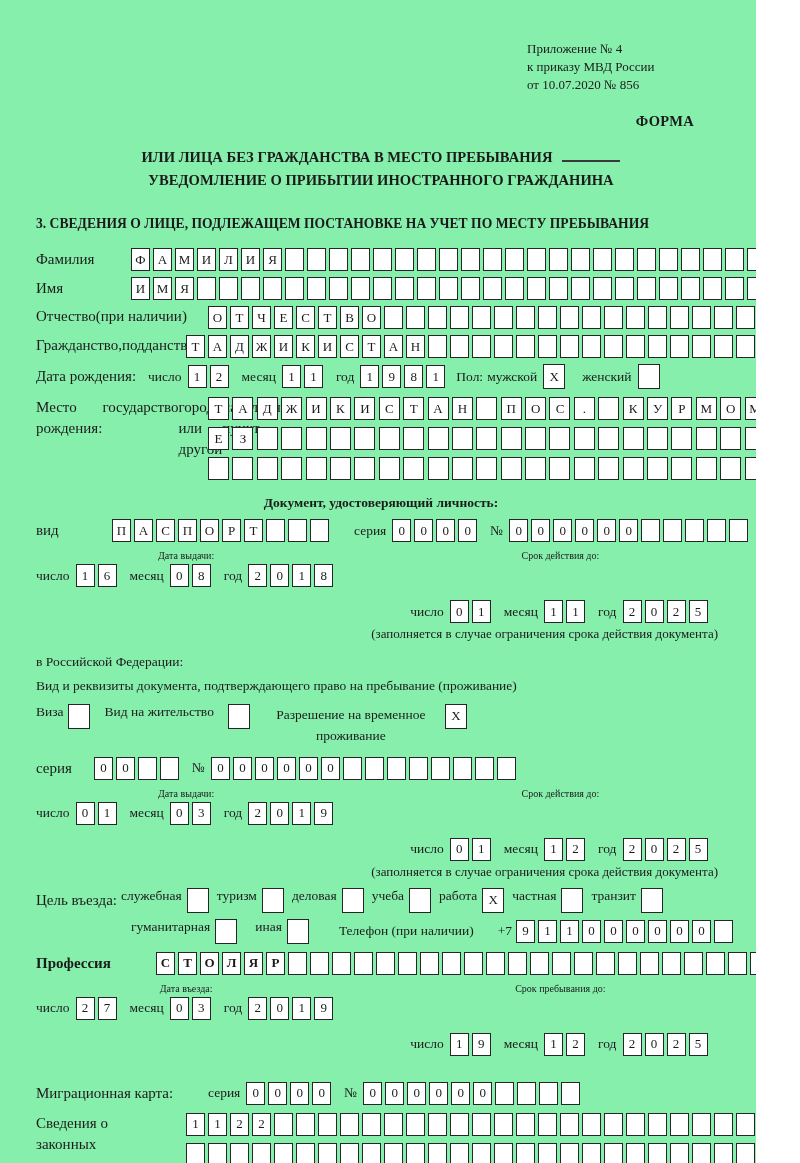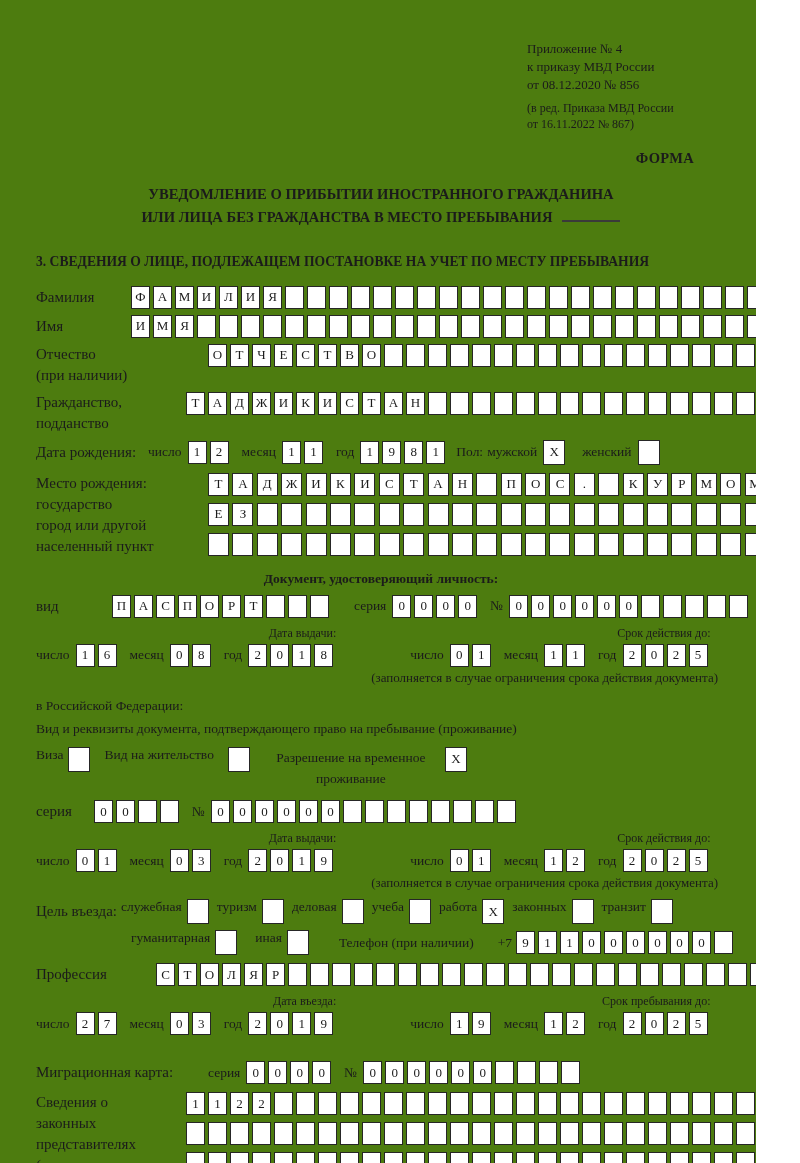--- a/index.html
+++ b/index.html
@@ -1,50 +1,50 @@
 <!DOCTYPE html>
 <html><head>
 <meta charset="utf-8">
 <style>
   html,body{margin:0;padding:0;background:#fff;}
   .page{
-    width:756px;height:1163px;background:#4d7c0f;box-sizing:border-box;
+    width:756px;height:1163px;background:#86efac;box-sizing:border-box;
     padding:40px 30px 0 36px;position:relative;overflow:hidden;
     font-family:"Liberation Serif","DejaVu Serif",serif;color:#1b1b1b;
   }
   
   .annex{width:195px;margin-left:auto;margin-right:4px;font-size:13px;line-height:1.4;}
   .edition{font-size:12px;margin-top:5px;line-height:1.35;}
   .forma{text-align:right;padding-right:32px;font-weight:bold;font-size:14.5px;margin-top:18px;letter-spacing:.3px;}
   .title{text-align:center;font-weight:bold;font-size:14.6px;margin-top:16px;line-height:1.6;}
   .blank{display:inline-block;width:58px;border-bottom:2.5px solid #3a3a3a;margin-left:10px;height:.9em;}
   .sec-h{font-weight:bold;font-size:13.6px;margin-top:24px;margin-bottom:16px;}
   
   .row{display:flex;align-items:center;margin-bottom:6px;}
   .row.top{align-items:flex-start;}
   .lbl{font-size:15px;flex:0 0 auto;}
-  .stack{display:flex;flex-direction:column;line-height:21px;}
+  .stack{display:flex;line-height:21px;}
   .dlbl{font-size:13.5px;margin:0 6px 0 10px;flex:0 0 auto;}
   .w95{width:95px;} .w170{width:172px;} .w150{width:150px;} .w118{width:118px;margin-right:32px;} .w120{width:120px;}
   
   .cells{display:flex;flex-wrap:nowrap;}
   .cell{box-sizing:border-box;flex:0 0 auto;width:19px;height:23px;border:1.6px solid #262626;
         margin-right:3px;display:flex;align-items:center;justify-content:center;
         font-size:13px;background:#fff;}
   .wide .cell{width:21px;margin-right:3.4px;}
   .cb .cell{width:22px;height:25px;}
   .stackcells{display:flex;flex-direction:column;}
   .stackcells .cells{margin-bottom:7px;}
   
   .doc-h{text-align:center;font-weight:bold;font-size:13.5px;margin:8px 0 8px 0;}
   
   .datepair{display:flex;margin-top:8px;}
   .dateblock{display:flex;flex-direction:column;}
-  .dateblock.rightblk{margin-left:74px;}
-  .datehead{font-size:12px;text-align:right;margin-bottom:3px;}
+  .dateblock.rightblk{margin-left:74px;gap:36px;}
+  .datehead{font-size:10px;text-align:center;margin-bottom:3px;}
   .daterow{display:flex;align-items:center;}
   .daterow .dlbl:first-child{margin-left:0;}
   .note{font-size:13px;text-align:right;margin:3px 8px 8px 0;}
   .para{font-size:13.5px;line-height:1.75;margin-top:4px;}
   
   .optrow{display:flex;align-items:flex-start;margin:6px 0 10px 0;}
   .opt{display:flex;align-items:flex-start;margin-right:12px;}
   .olbl{font-size:13.5px;}
   .opt .cells{margin-left:8px;margin-top:0;}
   .c168{width:172px;text-align:center;line-height:1.6;}
@@ -54,34 +54,30 @@
   .indent95{padding-left:95px;}
 </style>
 </head>
 <body>
 
 <div class="page">
 
   <div class="annex">
     <div>Приложение № 4</div>
     <div>к приказу МВД России</div>
-    <div>от 08.12.2020 № 856</div>
-    <div class="edition">
-      <div>(в ред. Приказа МВД России</div>
-      <div>от 16.11.2022 № 867)</div>
-    </div>
+    <div>от 10.07.2020 № 856</div>
   </div>
 
   <div class="forma">ФОРМА</div>
 
   <div class="title">
-    <div>УВЕДОМЛЕНИЕ О ПРИБЫТИИ ИНОСТРАННОГО ГРАЖДАНИНА</div>
     <div>
       <span>ИЛИ ЛИЦА БЕЗ ГРАЖДАНСТВА В МЕСТО ПРЕБЫВАНИЯ</span><span class="blank"></span>
     </div>
+    <div>УВЕДОМЛЕНИЕ О ПРИБЫТИИ ИНОСТРАННОГО ГРАЖДАНИНА</div>
   </div>
 
   <div class="sec-h">3. СВЕДЕНИЯ О ЛИЦЕ, ПОДЛЕЖАЩЕМ ПОСТАНОВКЕ НА УЧЕТ ПО МЕСТУ ПРЕБЫВАНИЯ</div>
 
   <div class="row">
     <span class="lbl w95">Фамилия</span>
     <span class="cells">
         <span class="cell">Ф</span>
         <span class="cell">А</span>
         <span class="cell">М</span>
@@ -555,21 +551,21 @@
           <span class="cell"></span>
         </span>
     </div>
     <div class="opt">
       <span class="olbl">работа</span>
       <span class="cells cb">
           <span class="cell">X</span>
         </span>
     </div>
     <div class="opt">
-      <span class="olbl">законных</span>
+      <span class="olbl">частная</span>
       <span class="cells cb">
           <span class="cell"></span>
         </span>
     </div>
     <div class="opt">
       <span class="olbl">транзит</span>
       <span class="cells cb">
           <span class="cell"></span>
         </span>
     </div>
@@ -597,21 +593,21 @@
         <span class="cell">0</span>
         <span class="cell">0</span>
         <span class="cell">0</span>
         <span class="cell">0</span>
         <span class="cell">0</span>
         <span class="cell">0</span>
         <span class="cell"></span>
       </span>
   </div>
 
-  <div class="row" style="margin-top:8px;">
+  <div class="row" style="margin-top:8px;font-weight:bold;">
     <span class="lbl w120">Профессия</span>
     <span class="cells">
         <span class="cell">С</span>
         <span class="cell">Т</span>
         <span class="cell">О</span>
         <span class="cell">Л</span>
         <span class="cell">Я</span>
         <span class="cell">Р</span>
         <span class="cell"></span>
         <span class="cell"></span>

